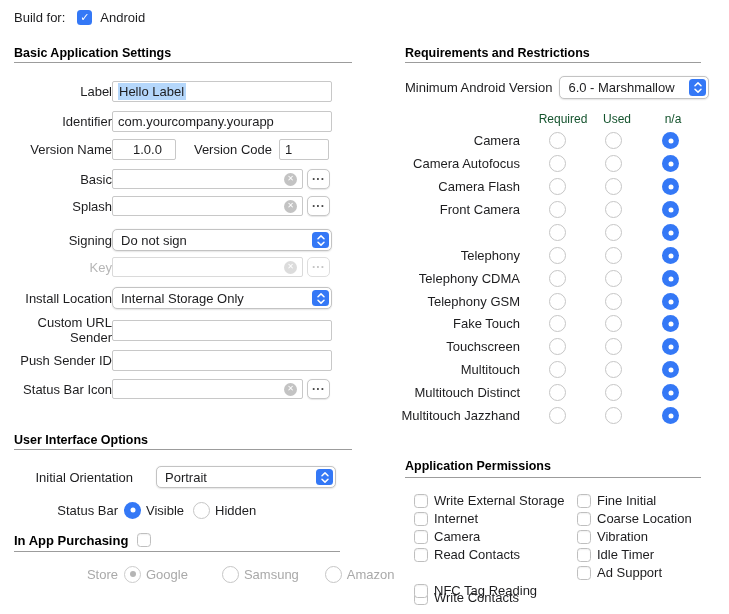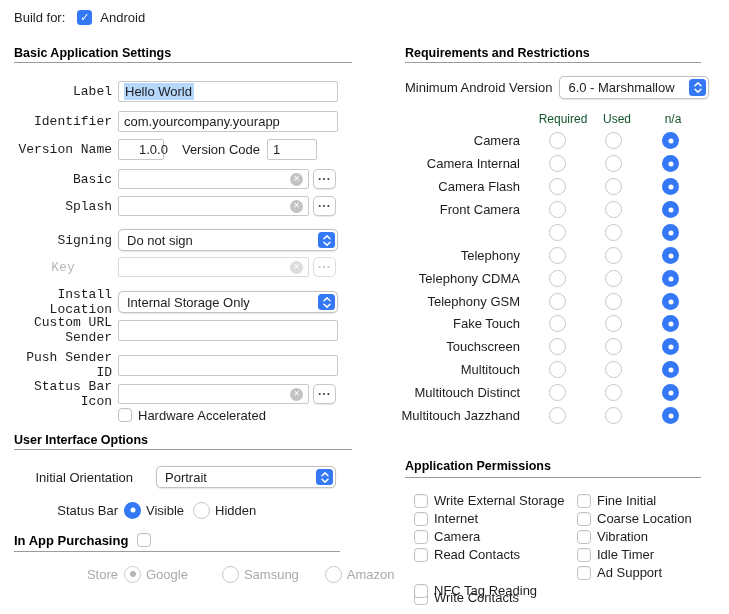--- a/index.html
+++ b/index.html
@@ -3,25 +3,25 @@
 <meta charset="utf-8">
 <style>
   html,body{margin:0;padding:0;background:#fff;}
   #app{
     position:relative;width:729px;height:614px;background:#fff;
     font-family:"Liberation Sans","DejaVu Sans",sans-serif;
     font-size:13px;color:#1d1d1f;overflow:hidden;
   }
   .abs{position:absolute;}
   .frow{position:absolute;display:flex;align-items:center;}
-  .flabel{width:98px;text-align:right;margin-right:6px;flex:none;font-family:Liberation Mono, monospace;}
+  .flabel{width:98px;text-align:right;flex:none;}
   .section-title{font-weight:bold;font-size:12.5px;color:#000;}
   .hr{position:absolute;height:1px;background:#9c9c9c;}
   .dim{color:#a9a9a9;}
-  .dim-label{color:#b6b6b6;text-align:center;}
+  .dim-label{color:#b6b6b6;}
 
   .tf{
     height:21px;border:1px solid #c8c8c8;border-radius:2px;background:#fff;
     display:flex;align-items:center;padding:0 5px;box-sizing:border-box;flex:none;
   }
   .tf.h20{height:20px;}
   .tf.disabled{border-color:#dadada;}
   .sel{background:#b5d7fb;padding:1px 2px 1px 1px;}
 
   .clear-btn{
@@ -90,34 +90,34 @@
     </span>
     <span style="margin-left:8px;">Android</span>
   </div>
 
   <div class="abs section-title" style="left:14px;top:46px;">Basic Application Settings</div>
   <div class="hr" style="left:14px;top:62px;width:338px;"></div>
 
   <div class="frow" style="left:14px;top:81px;">
     <span class="flabel">Label</span>
     <div class="tf" style="width:220px;">
-      <span class="sel">Hello World</span>
+      <span class="sel">Hello Label</span>
     </div>
   </div>
 
   <div class="frow" style="left:14px;top:111px;">
     <span class="flabel">Identifier</span>
     <div class="tf" style="width:220px;">
       <span>com.yourcompany.yourapp</span>
     </div>
   </div>
 
   <div class="frow" style="left:14px;top:139px;">
     <span class="flabel">Version Name</span>
-    <div class="tf" style="width:46px;padding-left:20px;">
+    <div class="tf" style="width:64px;padding-left:20px;">
       <span>1.0.0</span>
     </div>
     <span style="width:83px;text-align:right;margin-left:13px;flex:none;">Version Code</span>
     <div class="tf" style="width:50px;margin-left:7px;">
       <span>1</span>
     </div>
   </div>
 
   <div class="frow" style="left:14px;top:169px;">
     <span class="flabel">Basic</span>
@@ -196,25 +196,20 @@
     <span class="flabel">Status Bar Icon</span>
     <div class="tf h20" style="width:191px;">
       <span></span>
       <span class="clear-btn">
           <span>✕</span>
         </span>
     </div>
     <button class="browse-btn">...</button>
   </div>
 
-  <div class="frow" style="left:14px;top:407px;height:16px;">
-    <span class="flabel"></span>
-    <span class="checkbox off"></span>
-    <span style="margin-left:6px;">Hardware Accelerated</span>
-  </div>
 
   <div class="abs section-title" style="left:14px;top:433px;">User Interface Options</div>
   <div class="hr" style="left:14px;top:449px;width:338px;"></div>
 
   <div class="frow" style="left:14px;top:501px;height:18px;">
     <span style="width:104px;text-align:right;margin-right:6px;flex:none;">Status Bar</span>
     <span class="radio on"></span>
     <span style="margin-left:5px;">Visible</span>
     <span class="radio off" style="margin-left:9px;"></span>
     <span style="margin-left:5px;">Hidden</span>
@@ -271,21 +266,21 @@
 
   <div id="req-grid">
   <div class="req-row" style="top: 132px;">
     <span class="req-label">Camera</span>
     <span class="radio off r1"></span>
     <span class="radio off r2"></span>
     <span class="radio on r3"></span>
   </div>
 
   <div class="req-row" style="top: 155px;">
-    <span class="req-label">Camera Internal</span>
+    <span class="req-label">Camera Autofocus</span>
     <span class="radio off r1"></span>
     <span class="radio off r2"></span>
     <span class="radio on r3"></span>
   </div>
 
   <div class="req-row" style="top: 178px;">
     <span class="req-label">Camera Flash</span>
     <span class="radio off r1"></span>
     <span class="radio off r2"></span>
     <span class="radio on r3"></span>

